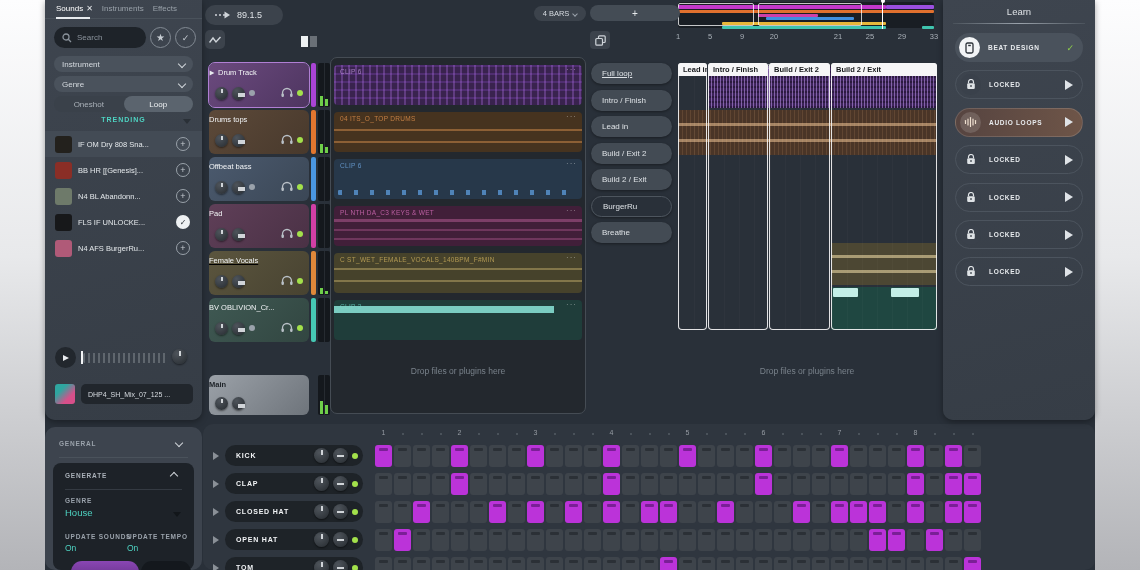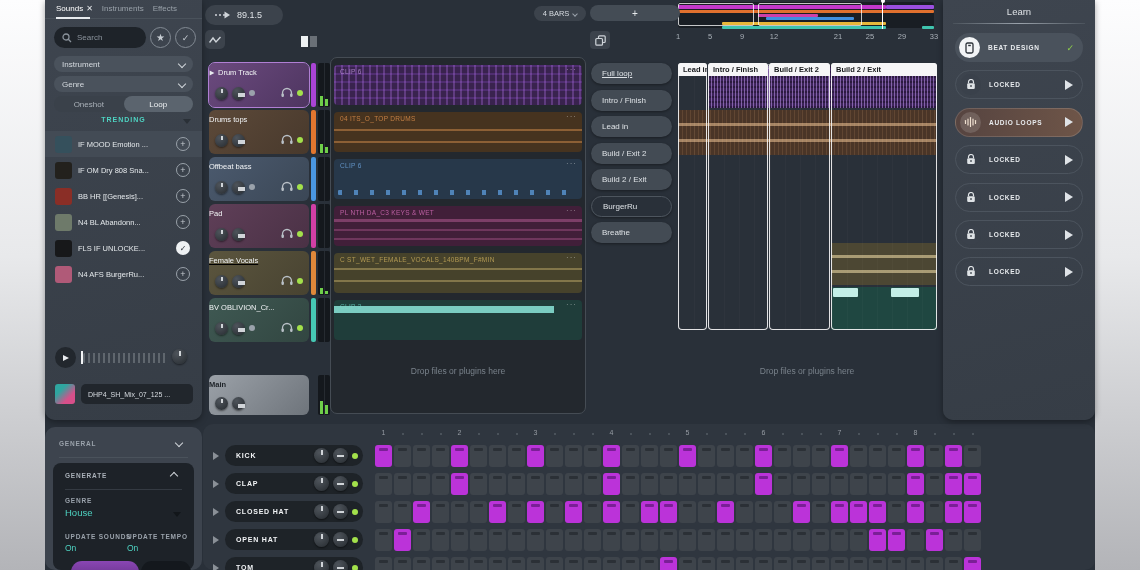--- a/index.html
+++ b/index.html
@@ -199,25 +199,20 @@
             <span>Oneshot</span>
           </div>
       <div id="loop">
             <span>Loop</span>
           </div>
     </div>
     <div id="trending"><span>TRENDING</span></div>
     <div id="trend-tri" class="tri-d"></div>
     <div id="sound-list">
           <div class="s-item">
-            <div class="s-thumb" style="background: rgb(53, 80, 92);"></div>
-            <div class="s-label">IF MOOD Emotion ...</div>
-            <div class="s-add"></div>
-          </div>
-          <div class="s-item">
             <div class="s-thumb" style="background: rgb(35, 33, 29);"></div>
             <div class="s-label">IF OM Dry 808 Sna...</div>
             <div class="s-add"></div>
           </div>
           <div class="s-item">
             <div class="s-thumb" style="background: rgb(138, 46, 38);"></div>
             <div class="s-label">BB HR [[Genesis]...</div>
             <div class="s-add"></div>
           </div>
           <div class="s-item">
@@ -489,21 +484,21 @@
         <div class="mm-seg" style="left: 44px; top: 23.5px; width: 164px; height: 3.5px; background: rgb(63, 196, 174);"></div>
         <div class="mm-seg" style="left: 244px; top: 23.5px; width: 12px; height: 3.5px; background: rgb(63, 196, 174);"></div>
         <div class="mm-region" style="left: 0px; width: 76px;"></div>
         <div class="mm-region" style="left: 80px; width: 104px;"></div>
         <div id="mm-playhead" style="left: 204px;"></div>
       </div>
   <div id="ruler">
         <div class="ruler-n" style="left: 625px;">1</div>
         <div class="ruler-n" style="left: 657px;">5</div>
         <div class="ruler-n" style="left: 689px;">9</div>
-        <div class="ruler-n" style="left: 721px;">12</div>
+        <div class="ruler-n" style="left: 721px;">20</div>
         <div class="ruler-n" style="left: 718px; margin-top: 30px;">17</div>
         <div class="ruler-n" style="left: 785px;">21</div>
         <div class="ruler-n" style="left: 817px;">25</div>
         <div class="ruler-n" style="left: 849px;">29</div>
         <div class="ruler-n" style="left: 881px;">33</div>
       </div>
   <div id="arr-strips">
         <div class="arr-strip arr-purple" style="left: 663px; top: 66px; width: 229px; height: 42px;"></div>
         <div class="arr-strip arr-brown" style="left: 633px; top: 110px; width: 259px; height: 45px;"></div>
         <div class="arr-strip arr-khaki" style="left: 786px; top: 243px; width: 106px; height: 42px;"></div>

